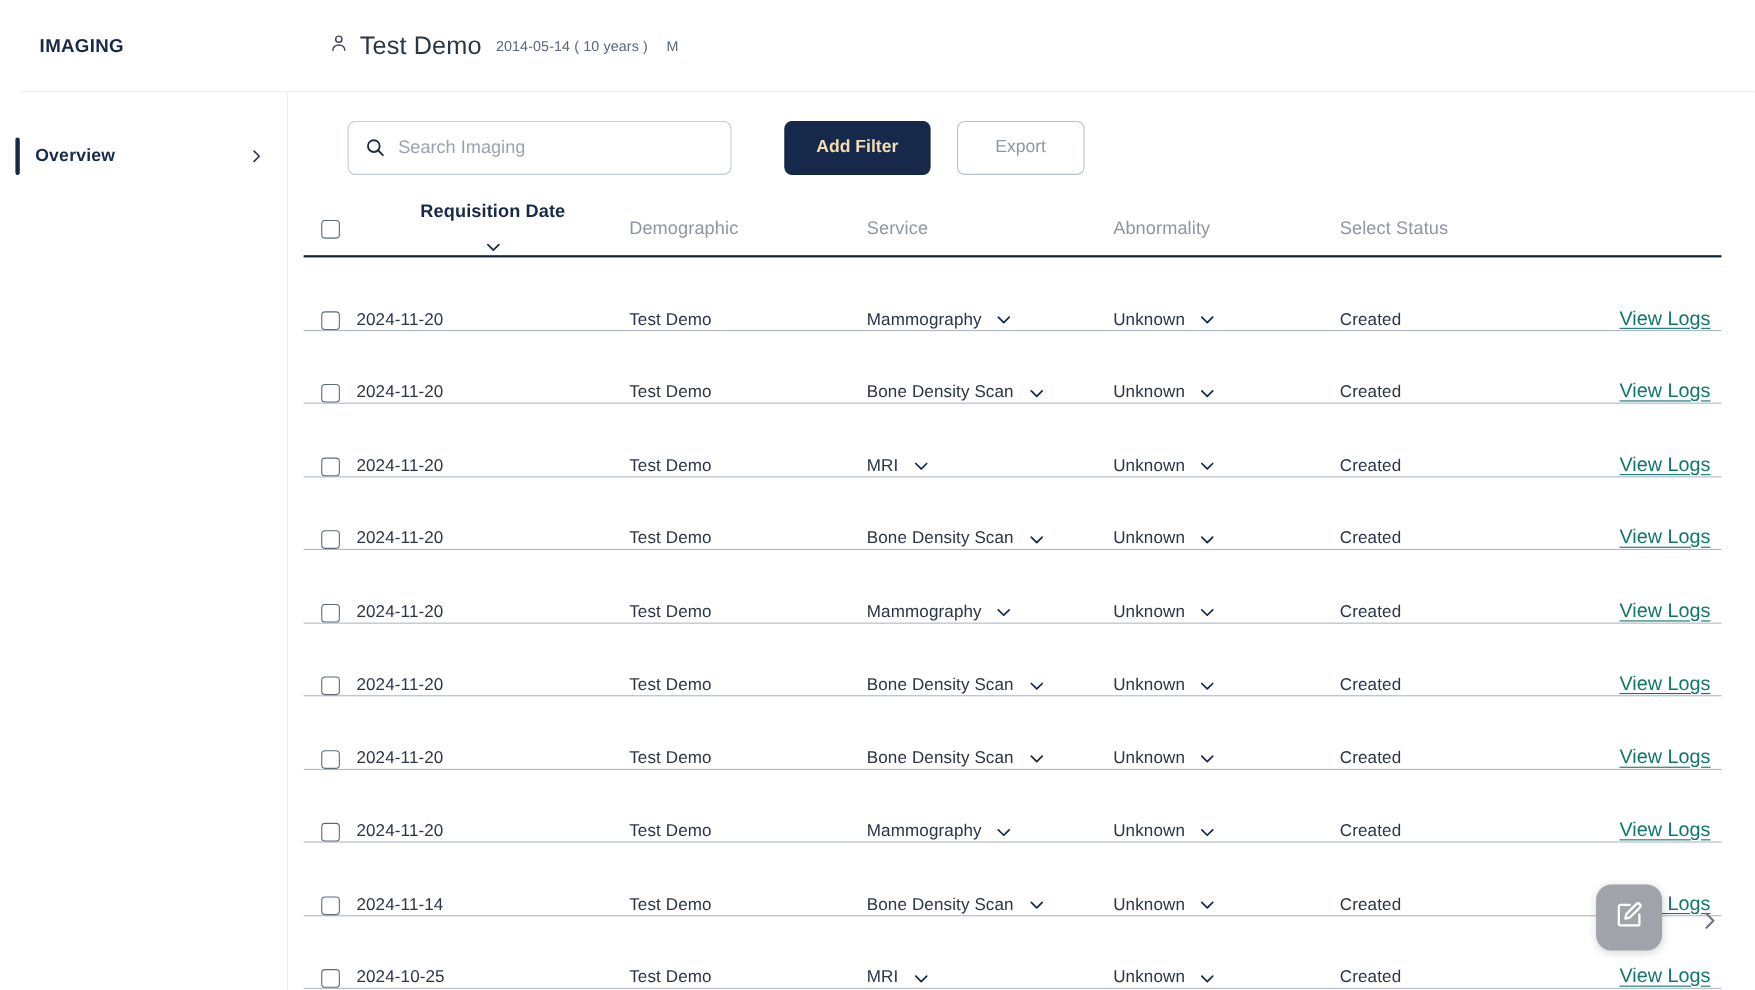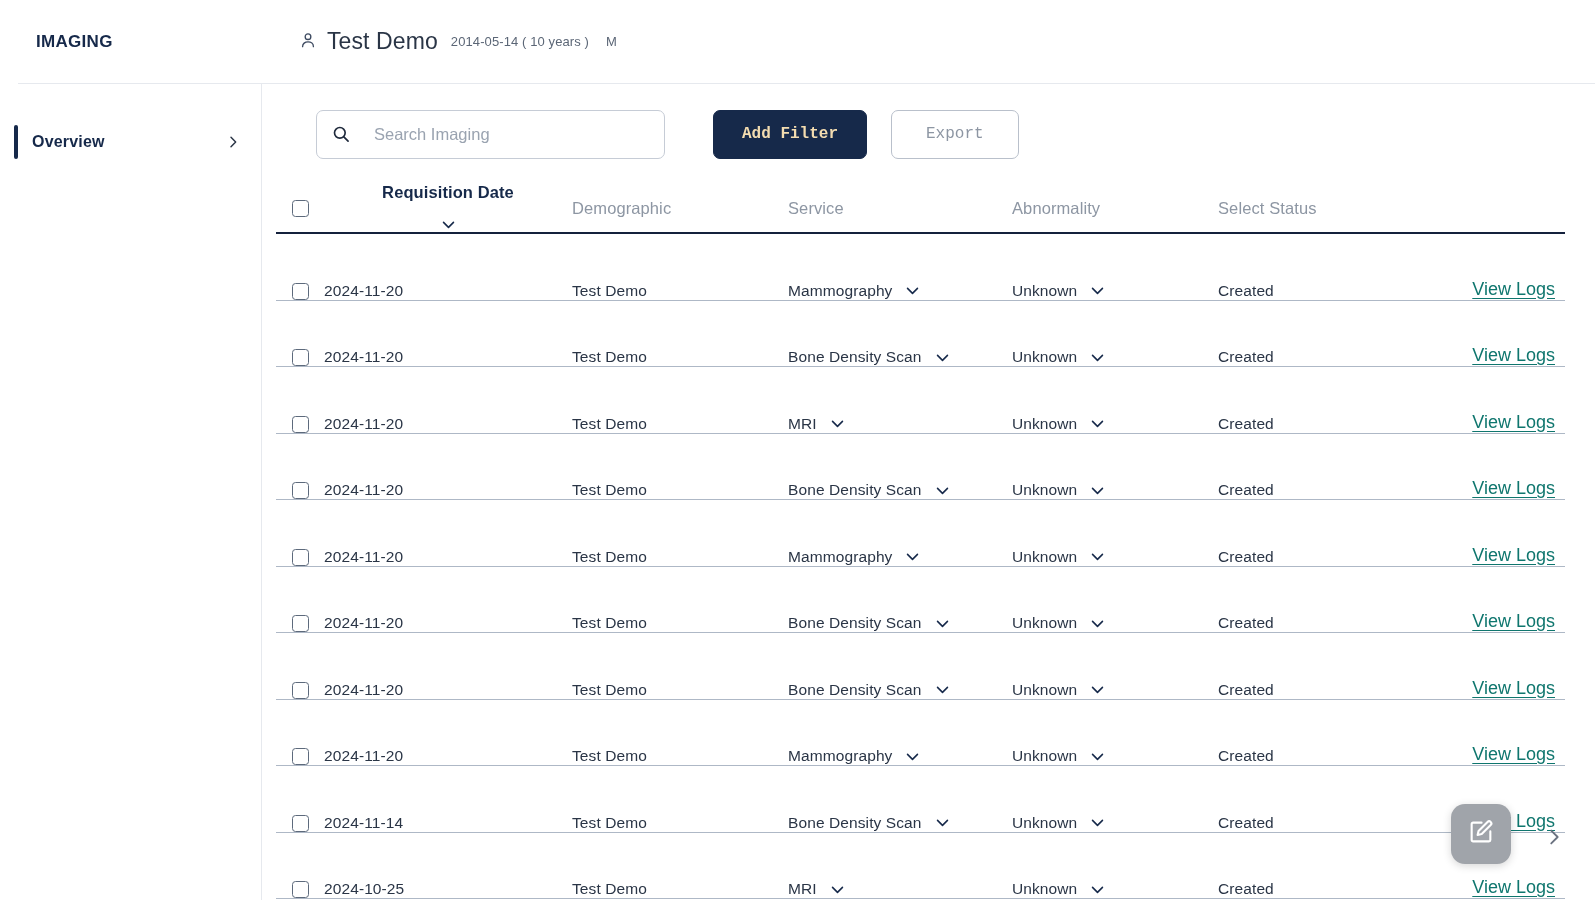--- a/index.html
+++ b/index.html
@@ -65,28 +65,27 @@
     width: 349px; height: 49px;
     border:1px solid #c6ccd6; border-radius:7px;
     display:flex; align-items:center; gap:11px;
     padding: 0 14px; background:#fff;
   }
   .search-icon { color:#1f2a3c; display:flex; flex:0 0 auto; }
   .search-input {
     border:0; outline:0; font-size:16.5px; color:#14532d;
     background:transparent; width:100%;
     font-family:"Liberation Sans", sans-serif;
-    margin-left:12px;
   }
   .search-input::placeholder { color:#9aa3b0; }
 
   .btn {
     height:49px; border-radius:7px; font-size:16px; font-weight:700;
     display:flex; align-items:center; justify-content:center; cursor:pointer;
-    font-family:Liberation Mono, monospace; white-space:nowrap;
+    font-family:Liberation Sans, sans-serif; white-space:nowrap;
   }
   .btn-primary { background:#16294a; color:#f3dcb0; border:1px solid #16294a; padding:0 28px; }
   .btn-ghost   { background:#fff;   color:#8d96a3; border:1px solid #b9c0cb; padding:0 34px; font-weight:400; }
   .btn-filter { margin-left: 48px; }
   .btn-export { margin-left: 24px; }
   .btn-template { margin-left:auto; padding:0 32px; }
 
   
   .table { padding: 0 30px 0 14px; }
   .tbl-head {

